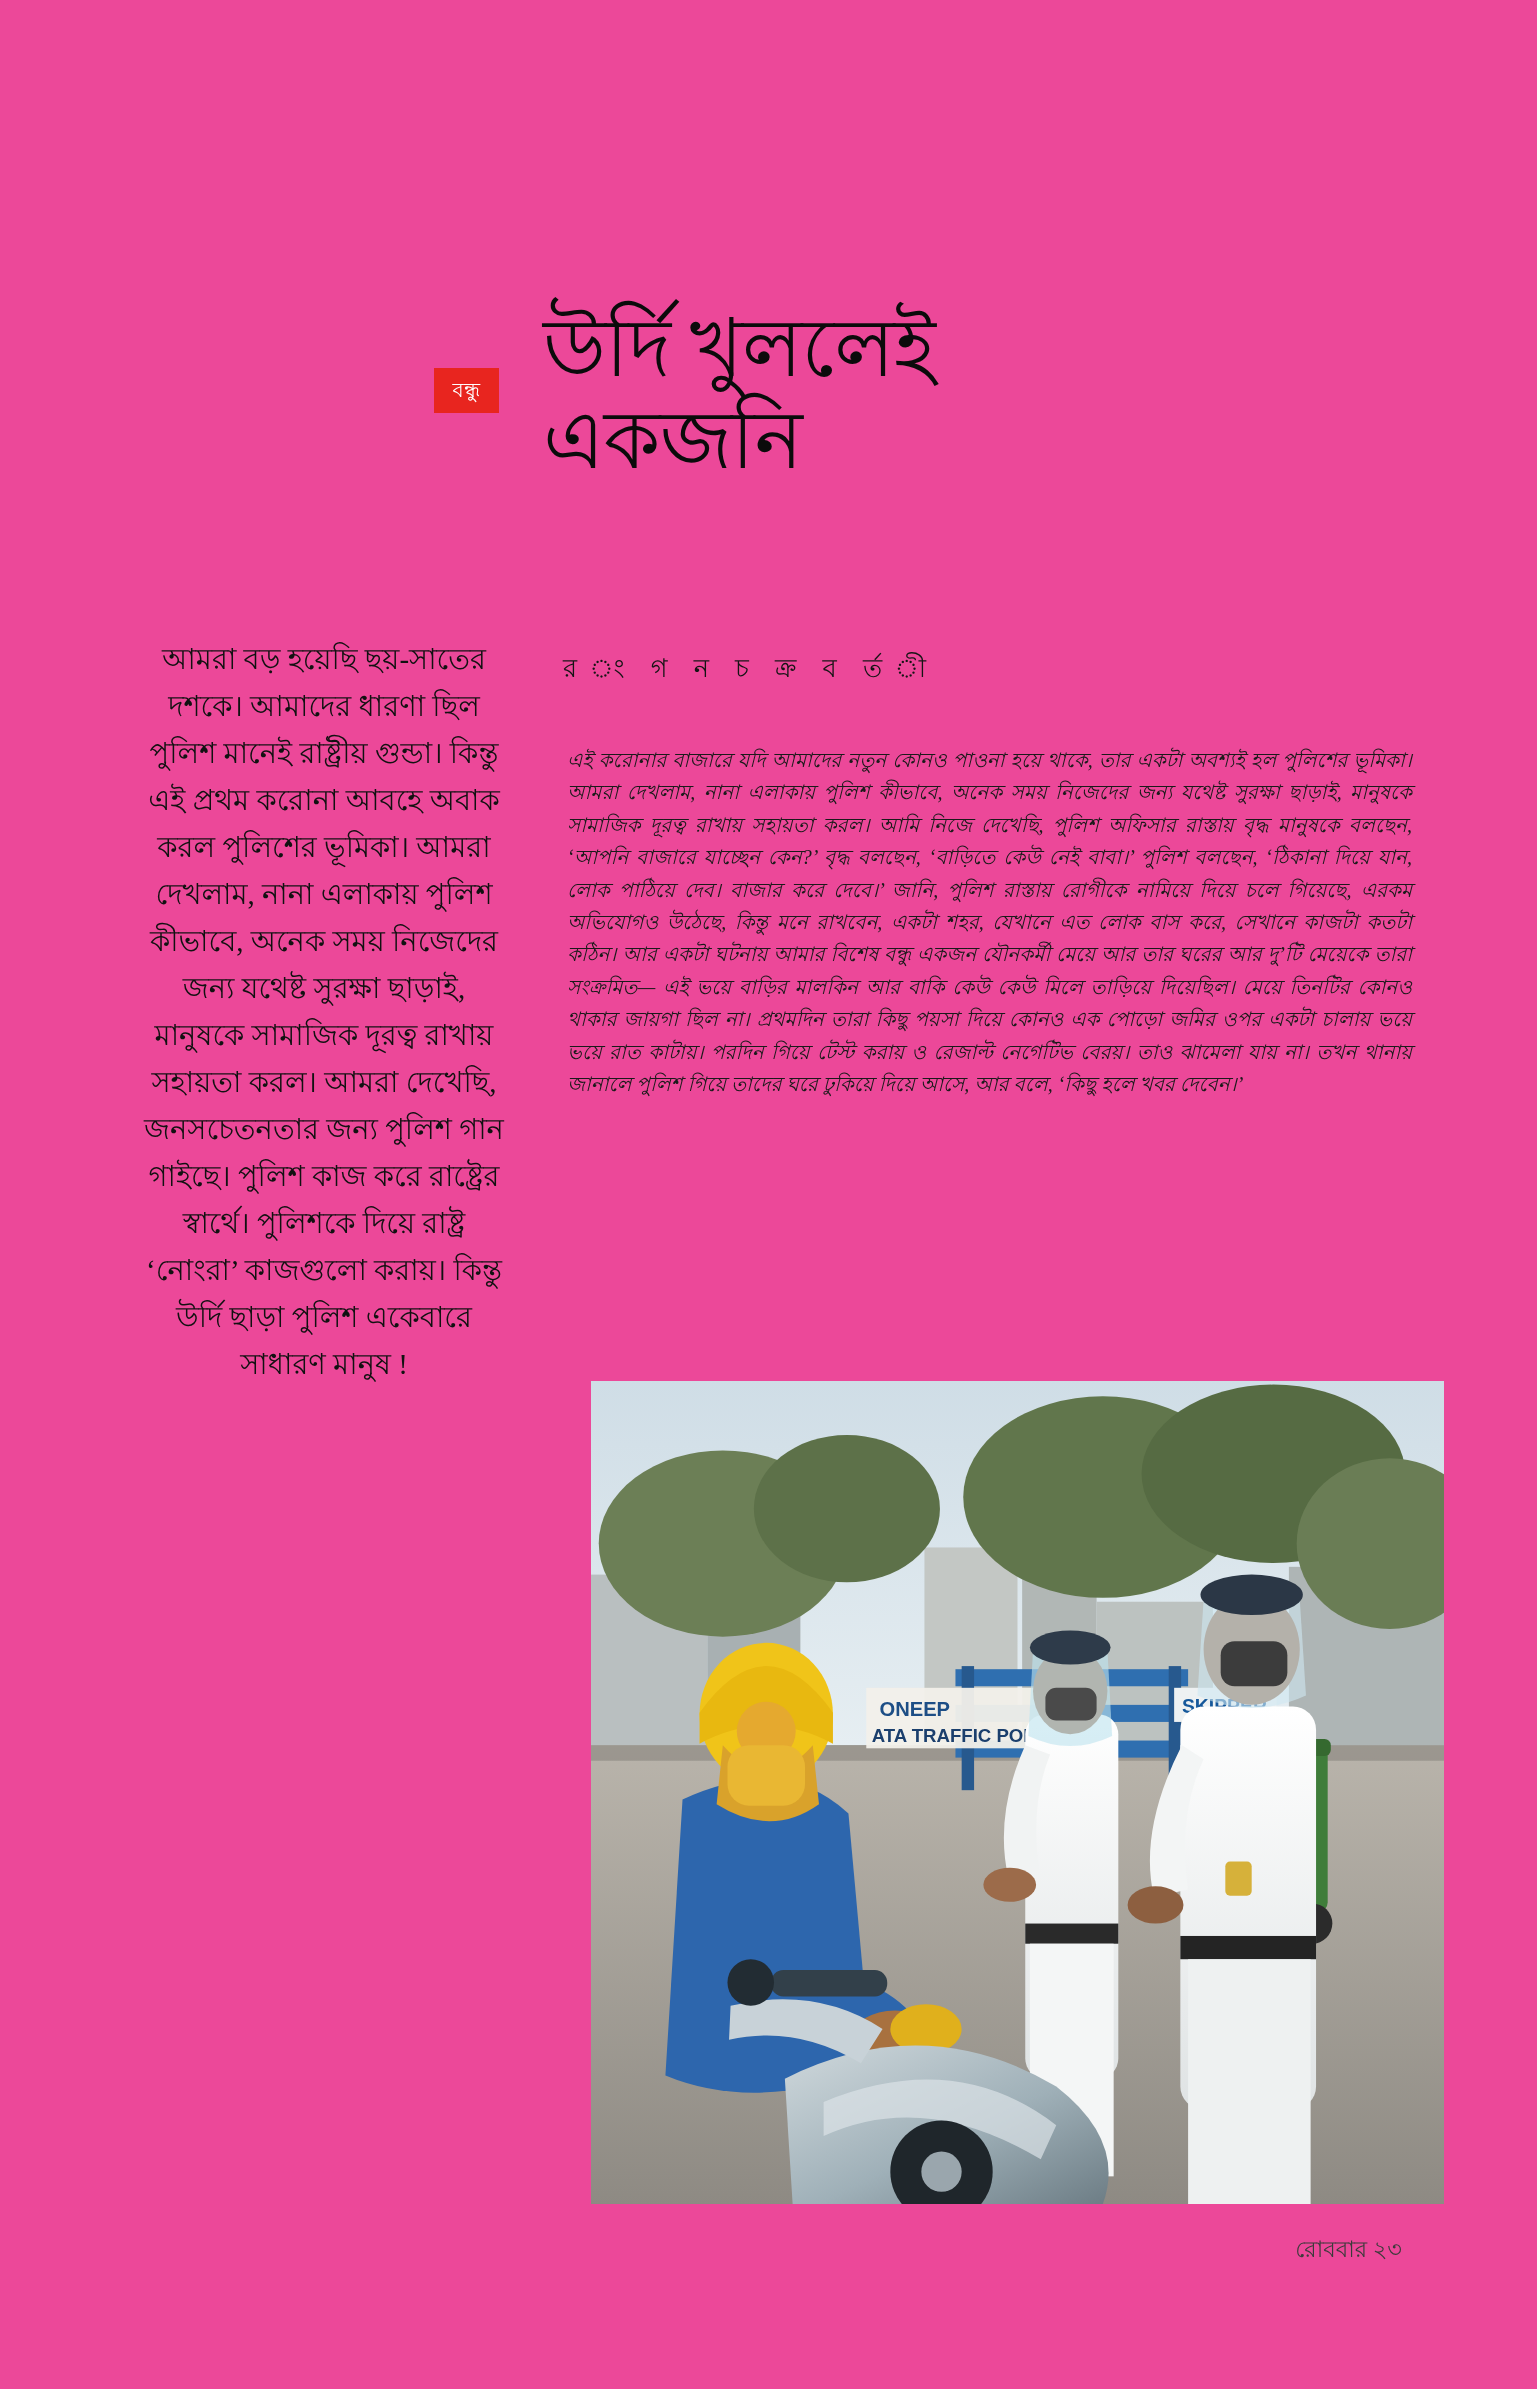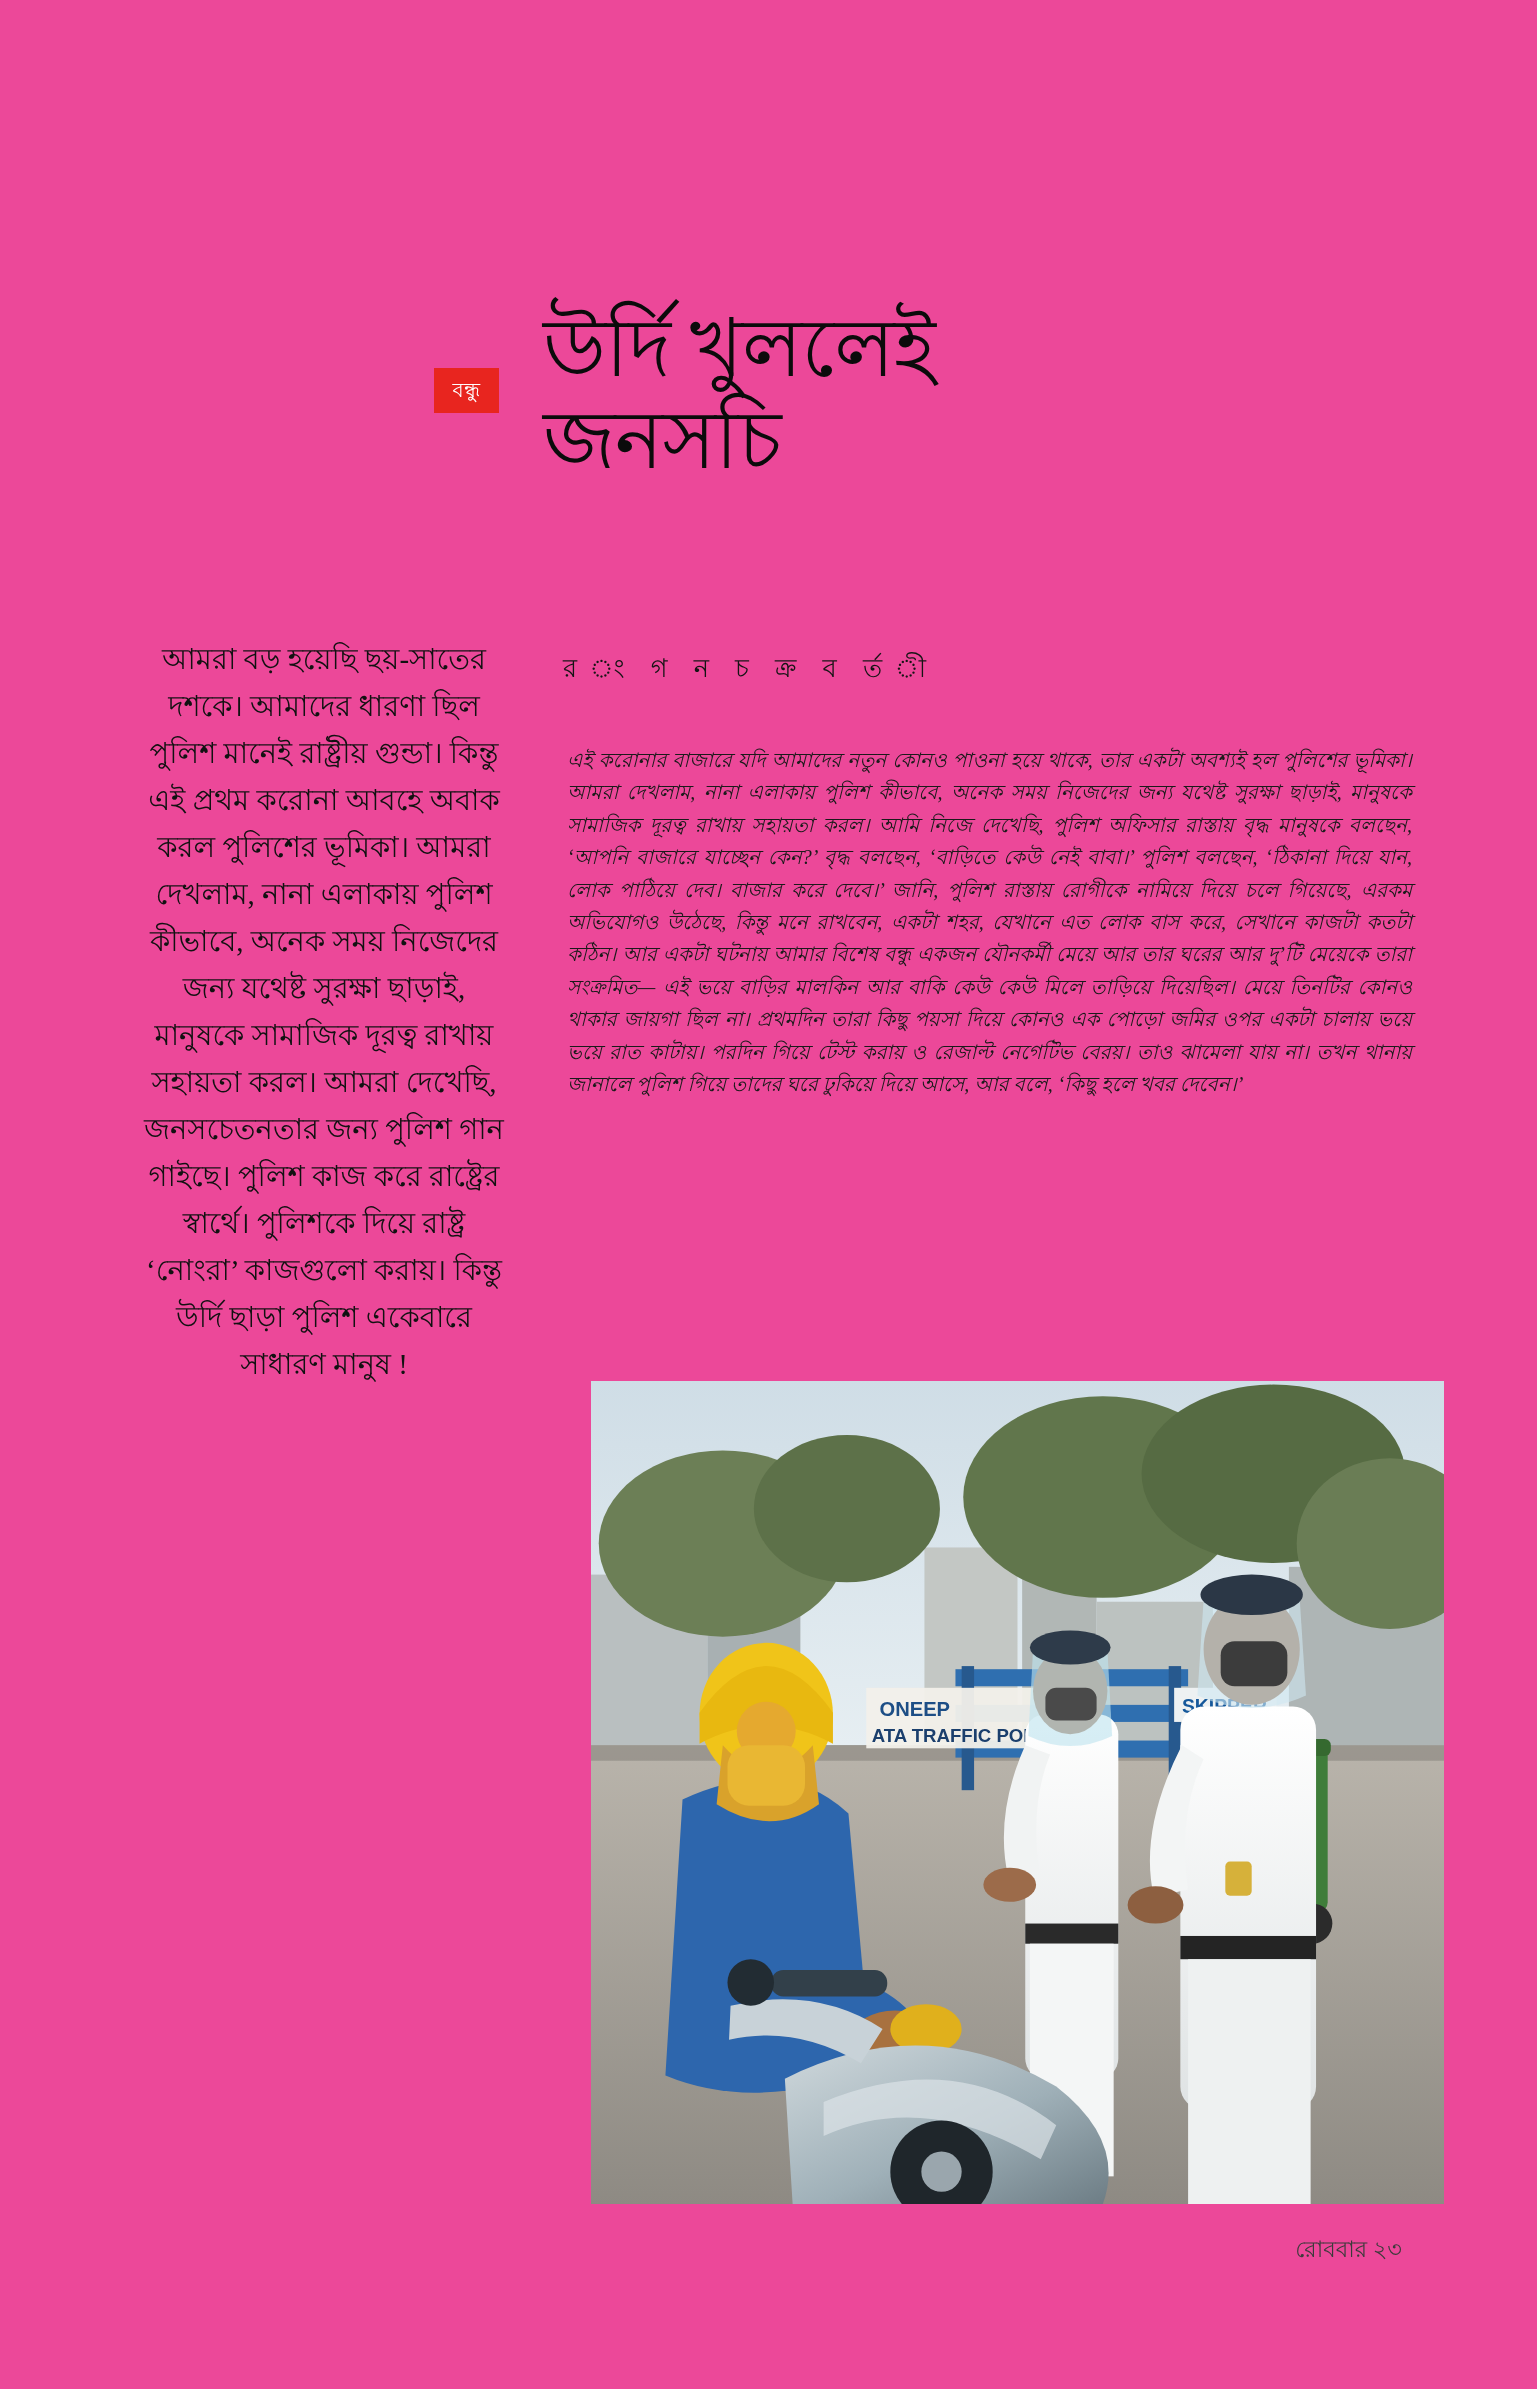--- a/index.html
+++ b/index.html
@@ -124,21 +124,21 @@
 </style>
 </head>
 <body>
 
 <div class="page">
 
   <div class="masthead">
     <div class="kicker">বন্ধু</div>
     <div class="headline">
       <span class="line1">উর্দি খুললেই</span>
-      <span class="line2">জনসচি</span>
+      <span class="line2">একজনি</span>
     </div>
   </div>
 
   <div class="byline">র ং গ ন   চ ক্র ব র্ত ী</div>
 
   <div class="intro-col">আমরা বড় হয়েছি ছয়-সাতের দশকে। আমাদের ধারণা ছিল পুলিশ মানেই রাষ্ট্রীয় গুন্ডা। কিন্তু এই প্রথম করোনা আবহে অবাক করল পুলিশের ভূমিকা। আমরা দেখলাম, নানা এলাকায় পুলিশ কীভাবে, অনেক সময় নিজেদের জন্য যথেষ্ট সুরক্ষা ছাড়াই, মানুষকে সামাজিক দূরত্ব রাখায় সহায়তা করল। আমরা দেখেছি, জনসচেতনতার জন্য পুলিশ গান গাইছে। পুলিশ কাজ করে রাষ্ট্রের স্বার্থে। পুলিশকে দিয়ে রাষ্ট্র ‘নোংরা’ কাজগুলো করায়। কিন্তু উর্দি ছাড়া পুলিশ একেবারে সাধারণ মানুষ !</div>
 
   <div class="body-col">
     <p>এই করোনার বাজারে যদি আমাদের নতুন কোনও পাওনা হয়ে থাকে, তার একটা অবশ্যই হল পুলিশের ভূমিকা। আমরা দেখলাম, নানা এলাকায় পুলিশ কীভাবে, অনেক সময় নিজেদের জন্য যথেষ্ট সুরক্ষা ছাড়াই, মানুষকে সামাজিক দূরত্ব রাখায় সহায়তা করল। আমি নিজে দেখেছি, পুলিশ অফিসার রাস্তায় বৃদ্ধ মানুষকে বলছেন, ‘আপনি বাজারে যাচ্ছেন কেন?’ বৃদ্ধ বলছেন, ‘বাড়িতে কেউ নেই বাবা।’ পুলিশ বলছেন, ‘ঠিকানা দিয়ে যান, লোক পাঠিয়ে দেব। বাজার করে দেবে।’ জানি, পুলিশ রাস্তায় রোগীকে নামিয়ে দিয়ে চলে গিয়েছে, এরকম অভিযোগও উঠেছে, কিন্তু মনে রাখবেন, একটা শহর, যেখানে এত লোক বাস করে, সেখানে কাজটা কতটা কঠিন। আর একটা ঘটনায় আমার বিশেষ বন্ধু একজন যৌনকর্মী মেয়ে আর তার ঘরের আর দু’টি মেয়েকে তারা সংক্রমিত— এই ভয়ে বাড়ির মালকিন আর বাকি কেউ কেউ মিলে তাড়িয়ে দিয়েছিল। মেয়ে তিনটির কোনও থাকার জায়গা ছিল না। প্রথমদিন তারা কিছু পয়সা দিয়ে কোনও এক পোড়ো জমির ওপর একটা চালায় ভয়ে ভয়ে রাত কাটায়। পরদিন গিয়ে টেস্ট করায় ও রেজাল্ট নেগেটিভ বেরয়। তাও ঝামেলা যায় না। তখন থানায় জানালে পুলিশ গিয়ে তাদের ঘরে ঢুকিয়ে দিয়ে আসে, আর বলে, ‘কিছু হলে খবর দেবেন।’</p>
   </div>

